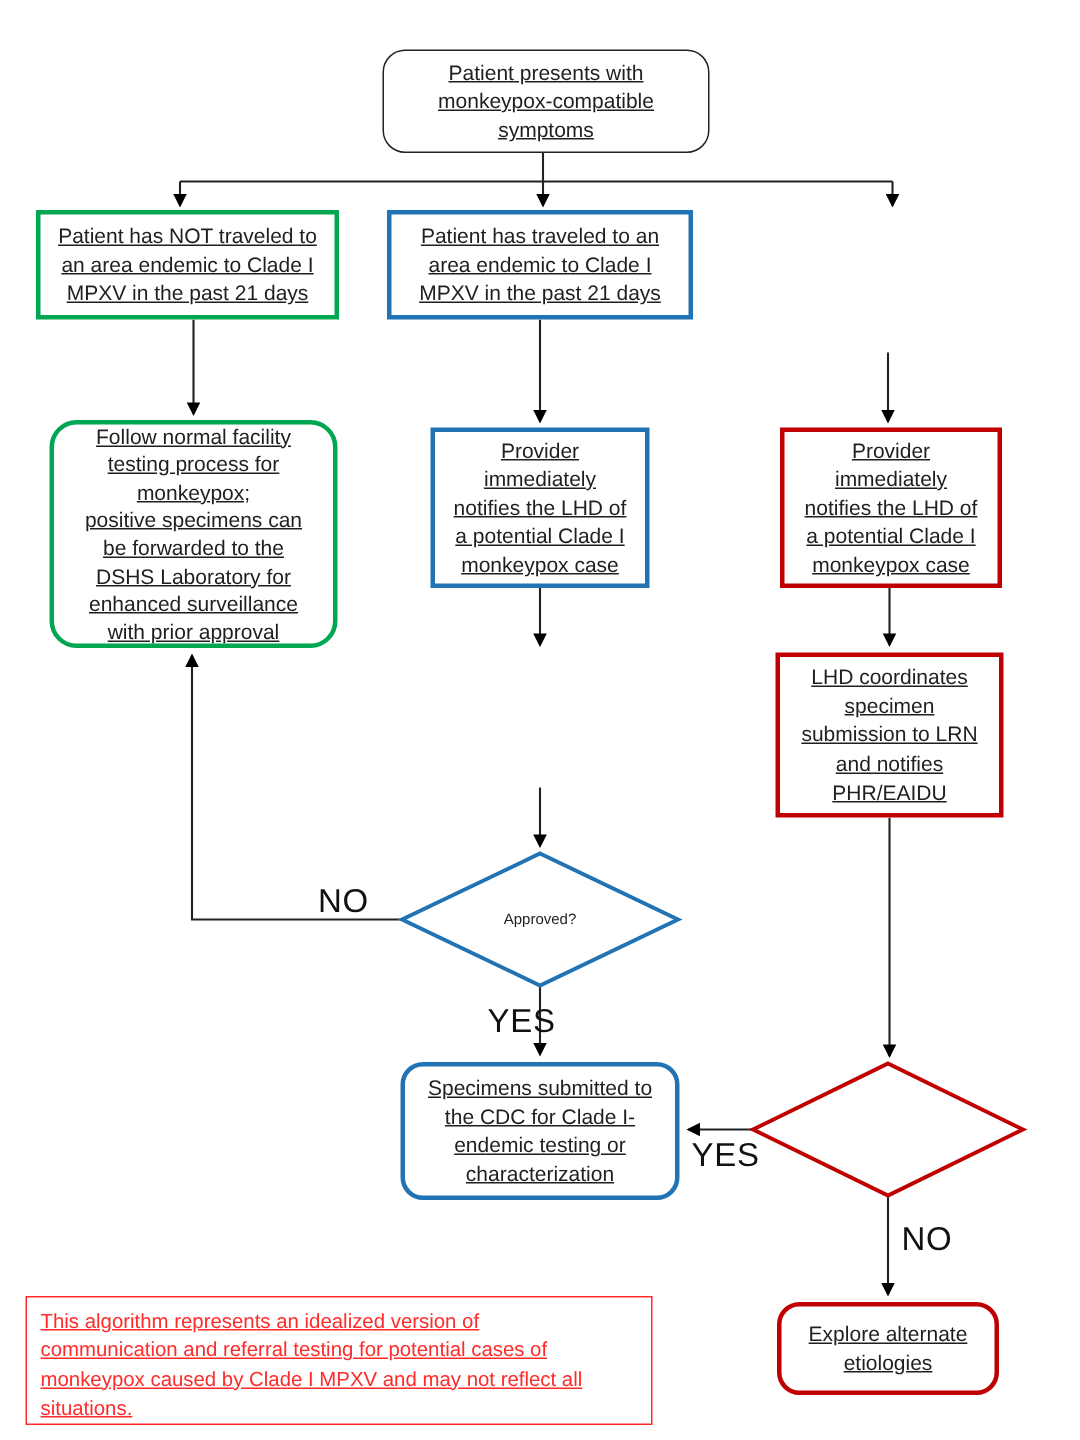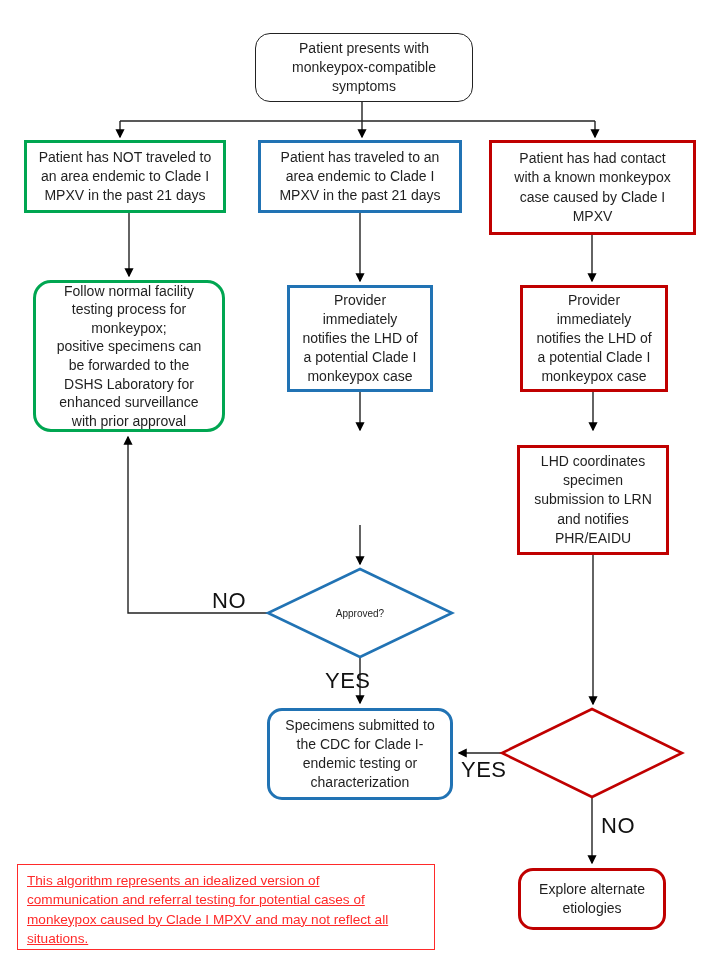--- a/index.html
+++ b/index.html
@@ -11,20 +11,21 @@
   }
   html,body{margin:0;padding:0;background:#ffffff;}
   body{font-family:"Liberation Sans","DejaVu Sans",sans-serif;}
   #canvas{position:relative;width:720px;height:960px;background:#ffffff;overflow:hidden;}
   #connectors{position:absolute;left:0;top:0;width:720px;height:960px;z-index:1;}
   .node{
     position:absolute;z-index:2;box-sizing:border-box;background:#ffffff;
     display:flex;align-items:center;justify-content:center;text-align:center;
     white-space:pre-line;font-size:14px;line-height:1.36;color:var(--ink);
     padding:2px 4px;
+    text-decoration:underline;
   }
   .b-black{border:1.6px solid #222222;}
   .b-green{border:3px solid var(--green);}
   .b-blue{border:3px solid var(--blue);}
   .b-red{border:3px solid var(--red);}
   .rounded{border-radius:15px;}
   .rounded-lg{border-radius:18px;}
   .diamond-label{
     position:absolute;z-index:3;display:flex;align-items:center;justify-content:center;
     font-size:10px;color:var(--ink);background:transparent;text-align:center;
@@ -76,24 +77,20 @@
 symptoms</div>
 
   <div class="node b-green" style="left:24px;top:140px;width:202px;height:73px;">Patient has NOT traveled to
 an area endemic to Clade I
 MPXV in the past 21 days</div>
 
   <div class="node b-blue" style="left:258px;top:140px;width:204px;height:73px;">Patient has traveled to an
 area endemic to Clade I
 MPXV in the past 21 days</div>
 
-  <div class="node b-red" style="left:489px;top:140px;width:207px;height:95px;">Patient has had contact
-with a known monkeypox
-case caused by Clade I
-MPXV</div>
 
   <div class="node b-green rounded-lg" style="left:33px;top:280px;width:192px;height:152px;line-height:1.33;">Follow normal facility
 testing process for
 monkeypox;
 positive specimens can
 be forwarded to the
 DSHS Laboratory for
 enhanced surveillance
 with prior approval</div>
 
@@ -103,21 +100,21 @@
 a potential Clade I
 monkeypox case</div>
 
   <div class="node b-red" style="left:520px;top:285px;width:148px;height:107px;">Provider
 immediately
 notifies the LHD of
 a potential Clade I
 monkeypox case</div>
 
 
-  <div class="node b-red" style="left:517px;top:445px;width:152px;height:110px;">LHD coordinates
+  <div class="node b-red" style="left:517px;top:435px;width:152px;height:110px;">LHD coordinates
 specimen
 submission to LRN
 and notifies
 PHR/EAIDU</div>
 
   <div class="diamond-label" style="left:290px;top:600px;width:140px;height:26px;">Approved?</div>
 
   <div class="node b-blue rounded" style="left:267px;top:708px;width:186px;height:92px;">Specimens submitted to
 the CDC for Clade I-
 endemic testing or

